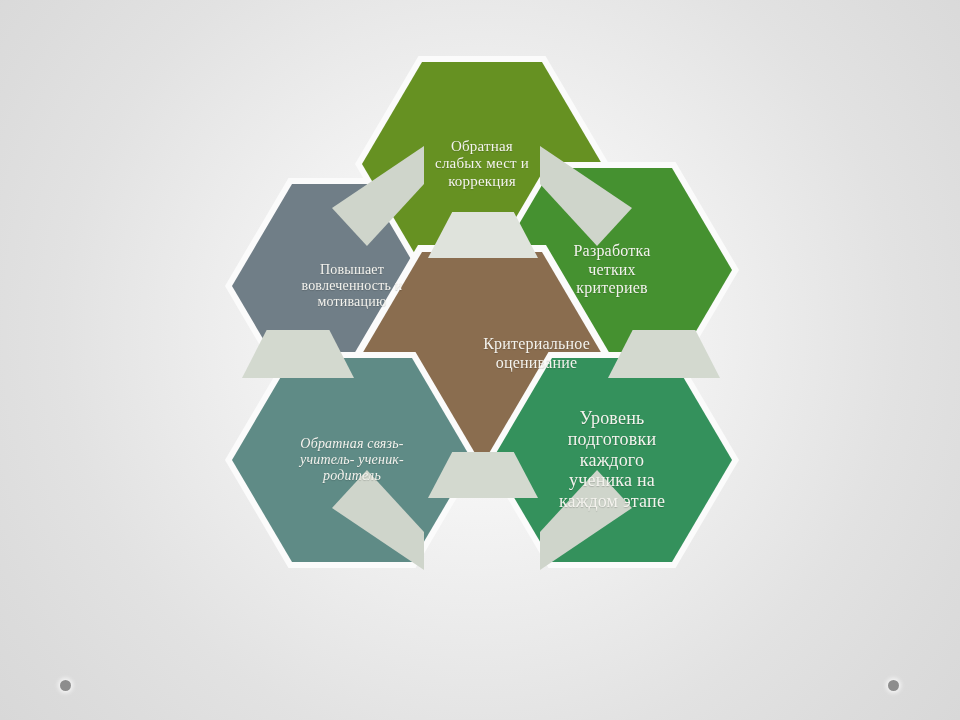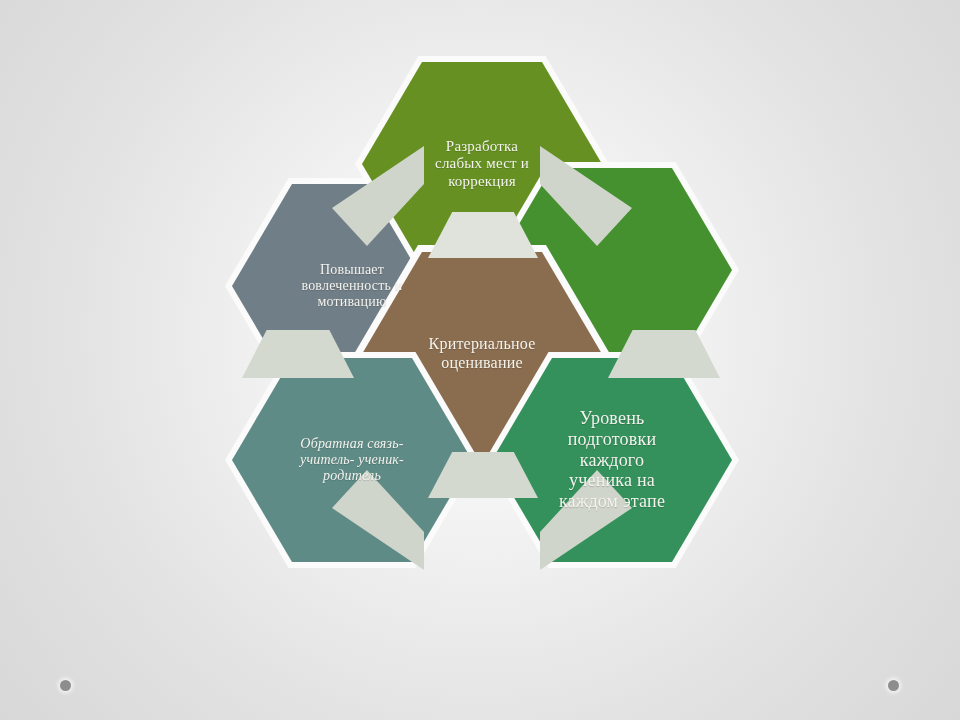--- a/index.html
+++ b/index.html
@@ -82,31 +82,34 @@
     <div class="hexhalo" style="left:-7px;top:-6px;right:-7px;bottom:-6px;"></div>
     <div class="hex" style="background:#707e87;"></div>
     <div class="hexlabel" style="font-size:14px;">Повышает
 вовлеченность и
 мотивацию</div>
   </div>
 
   <div class="hexwrap" style="left:362px;top:62px;width:240px;height:204px;">
     <div class="hexhalo" style="left:-7px;top:-6px;right:-7px;bottom:-6px;"></div>
     <div class="hex" style="background:#669122;"></div>
-    <div class="hexlabel" style="font-size:15px;">Разработка
+    <div class="hexlabel" style="font-size:15px;">Обратная
 слабых мест и
 коррекция</div>
   </div>
 
   <div class="hexwrap" style="left:492px;top:168px;width:240px;height:204px;">
     <div class="hexhalo" style="left:-7px;top:-6px;right:-7px;bottom:-6px;"></div>
     <div class="hex" style="background:#459130;"></div>
+    <div class="hexlabel" style="font-size:16px;">Разработка
+четких
+критериев</div>
   </div>
 
-  <div class="hexwrap" style="left:362px;top:252px;width:240px;height:204px;">
+  <div class="hexwrap" style="left:362px;top:252px;width:240px;height:204px;justify-content:flex-end;">
     <div class="hexhalo" style="left:-8px;top:-7px;right:-8px;bottom:-7px;"></div>
     <div class="hex" style="background:#8a6d4f;"></div>
     <div class="hexlabel" style="font-size:16px;">Критериальное
 оценивание</div>
   </div>
 
   <div class="hexwrap" style="left:492px;top:358px;width:240px;height:204px;">
     <div class="hexhalo" style="left:-7px;top:-6px;right:-7px;bottom:-6px;"></div>
     <div class="hex" style="background:#34915c;"></div>
     <div class="hexlabel" style="font-size:18px;">Уровень

